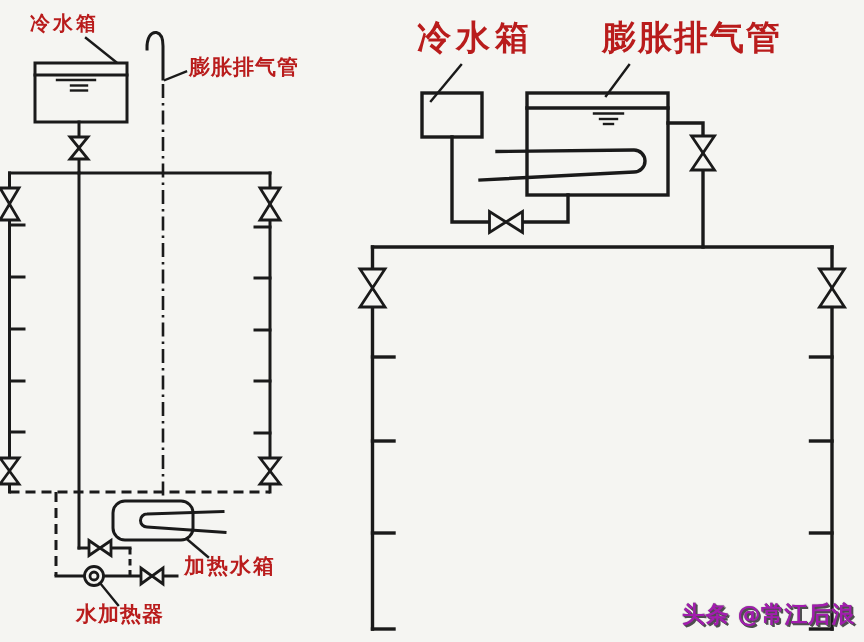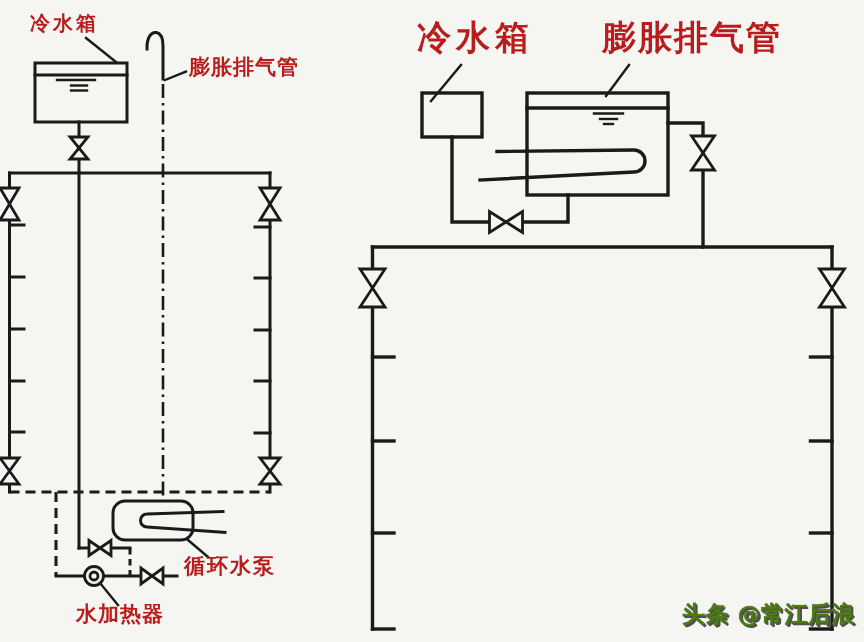--- a/index.html
+++ b/index.html
@@ -24,21 +24,21 @@
   }
   .lbl-l-cold  {left:30px; top:12px; font-size:20px; letter-spacing:3px;}
   .lbl-l-exp   {left:189px;top:56px; font-size:21px; letter-spacing:1px;}
   .lbl-l-heater{left:184px;top:555px;font-size:21px; letter-spacing:2px;}
   .lbl-l-pump  {left:76px; top:603px;font-size:21px; letter-spacing:1px;}
   .lbl-r-cold  {left:417px;top:19px; font-size:34px; letter-spacing:5px;}
   .lbl-r-heat  {left:602px;top:19px; font-size:34px; letter-spacing:2px;}
   .watermark{
     position:absolute;left:682px;top:599px;
     font-size:23px;font-weight:bold;letter-spacing:0.5px;
-    color:#4d7c0f;
+    color:#a21caf;
     text-shadow:2px 2px 0 #4f4f4f,1px 1px 0 #4f4f4f,0 0 1px #6a6a6a;
   }
 </style>
 </head>
 <body>
 
 <div class="stage">
 
   <svg width="864" height="642" viewBox="0 0 864 642">
 
@@ -209,19 +209,19 @@
       </g>
       <g>
         <polygon class="valve" points="819.5,269 844.5,269 832,288"></polygon>
         <polygon class="valve" points="819.5,307 844.5,307 832,288"></polygon>
       </g>
     </g>
   </svg>
 
   <div class="lbl lbl-l-cold">冷水箱</div>
   <div class="lbl lbl-l-exp">膨胀排气管</div>
-  <div class="lbl lbl-l-heater">循环水泵</div>
+  <div class="lbl lbl-l-heater">加热水箱</div>
   <div class="lbl lbl-l-pump">水加热器</div>
   <div class="lbl lbl-r-cold">冷水箱</div>
   <div class="lbl lbl-r-heat">膨胀排气管</div>
 
   <div class="watermark">头条 @常江后浪</div>
 </div>
 
 </body></html>

